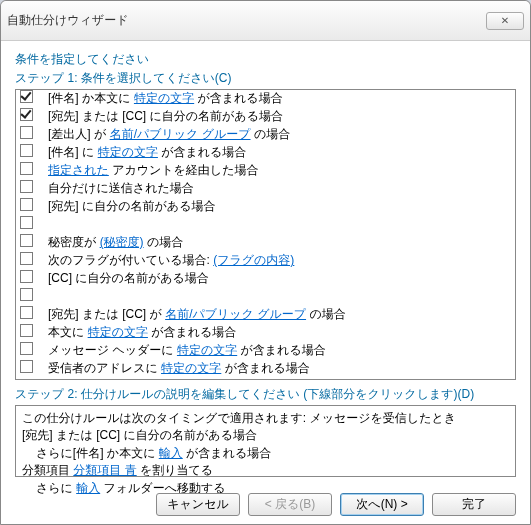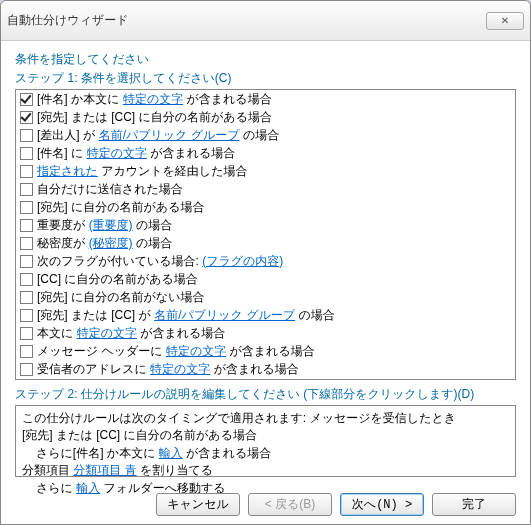--- a/index.html
+++ b/index.html
@@ -4,30 +4,30 @@
 <style>
 * { box-sizing: border-box; margin: 0; padding: 0; }
 body { font-family: "Meiryo UI", "MS UI Gothic", sans-serif; font-size: 12px; background: #d8dde6; overflow: hidden; }
 .window { width: 531px; height: 525px; background: #fff; border: 1px solid #888; border-radius: 6px 6px 0 0; box-shadow: 0 2px 10px rgba(0,0,0,.2); }
 .titlebar { height: 40px; background: linear-gradient(#fdfdfd,#eaeaea); border-bottom: 1px solid #ccc; display: flex; align-items: center; padding: 0 6px; border-radius: 6px 6px 0 0; }
 .titlebar .title { flex: 1; color: #333; }
 .titlebar .close { width: 38px; height: 18px; border: 1px solid #aaa; border-radius: 3px; background: linear-gradient(#fdfdfd,#e5e5e5); display: flex; align-items: center; justify-content: center; font-size: 10px; color: #555; cursor: default; }
 .content { padding: 10px 14px 6px; }
 .label-row { margin-bottom: 2px; color: #0369a1; }
 .listbox { border: 1px solid #888; height: 291px; overflow-y: scroll; background: #fff; }
-.listitem { display: flex; align-items: center; padding: 0 4px; height: 18px; white-space: nowrap; }
+.listitem { display: flex; padding: 0 4px; height: 18px; white-space: nowrap; gap: 11px; }
 .checkbox { width: 13px; height: 13px; border: 1px solid #7a7a7a; margin-right: 4px; background: #fff; position: relative; flex-shrink: 0; }
 .checkbox.checked::after { content: ""; position: absolute; left: 2px; top: -1px; width: 4px; height: 8px; border: solid #222; border-width: 0 2px 2px 0; transform: rotate(40deg); }
 .link { color: #0066cc; text-decoration: underline; cursor: pointer; }
 .descbox { border: 1px solid #888; height: 72px; background: #fff; padding: 4px 6px; margin-top: 2px; line-height: 1.45; }
 .descbox .ind1 { padding-left: 14px; }
 .buttons { display: flex; justify-content: flex-end; gap: 8px; padding: 10px 14px 12px; }
 .btn { min-width: 84px; height: 23px; border: 1px solid #8a8a8a; border-radius: 3px; background: linear-gradient(#fdfdfd,#e6e6e6); font-size: 12px; cursor: default; display: flex; align-items: center; justify-content: center; padding: 0 4px; }
 .btn.disabled { color: #9a9a9a; }
-.btn.primary { border-color: #3c7fb1; box-shadow: 0 0 0 1px #a3d0ef inset; font-family: Liberation Mono, monospace; }
+.btn.primary { border-color: #3c7fb1; box-shadow: 0 0 0 1px #a3d0ef inset; }
 ::-webkit-scrollbar { width: 17px; }
 ::-webkit-scrollbar-track { background: #f0f0f0; border-left: 1px solid #ddd; }
 ::-webkit-scrollbar-thumb { background: linear-gradient(90deg,#e8eef7,#cfd9e8); border: 1px solid #b0b8c4; border-radius: 2px; }
 ::-webkit-scrollbar-button { height: 17px; background: linear-gradient(#f5f5f5,#e0e0e0); border: 1px solid #b0b8c4; }
 </style>
 </head>
 <body>
 
 <div class="window">
   <div class="titlebar">
@@ -63,37 +63,35 @@
         <div class="listitem">
           <span class="checkbox"></span>
           <span>自分だけに送信された場合</span>
         </div>
         <div class="listitem">
           <span class="checkbox"></span>
           <span>[宛先] に自分の名前がある場合</span>
         </div>
         <div class="listitem">
           <span class="checkbox"></span>
-          <span>重要度が <span class="link">(重要度)</span> の場合</span>
         </div>
         <div class="listitem">
           <span class="checkbox"></span>
           <span>秘密度が <span class="link">(秘密度)</span> の場合</span>
         </div>
         <div class="listitem">
           <span class="checkbox"></span>
           <span>次のフラグが付いている場合: <span class="link">(フラグの内容)</span></span>
         </div>
         <div class="listitem">
           <span class="checkbox"></span>
           <span>[CC] に自分の名前がある場合</span>
         </div>
         <div class="listitem">
           <span class="checkbox"></span>
-          <span>[宛先] に自分の名前がない場合</span>
         </div>
         <div class="listitem">
           <span class="checkbox"></span>
           <span>[宛先] または [CC] が <span class="link">名前/パブリック グループ</span> の場合</span>
         </div>
         <div class="listitem">
           <span class="checkbox"></span>
           <span>本文に <span class="link">特定の文字</span> が含まれる場合</span>
         </div>
         <div class="listitem">

